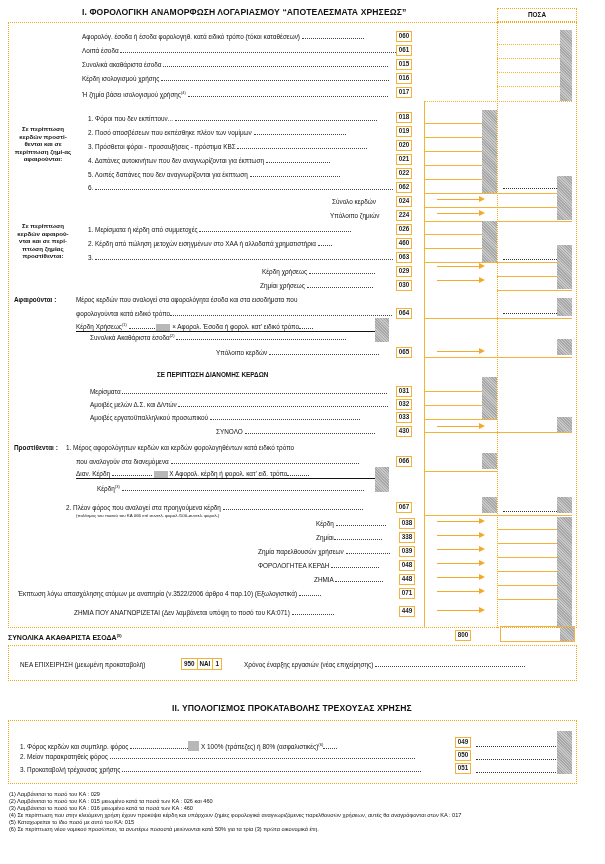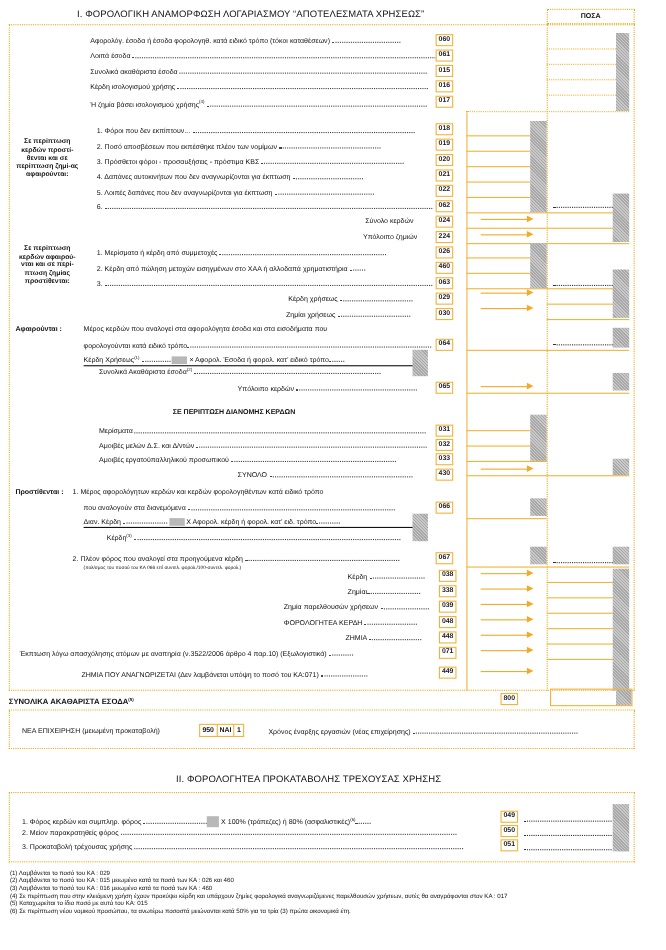--- a/index.html
+++ b/index.html
@@ -1,19 +1,19 @@
 <!DOCTYPE html>
 <html><head>
 <meta charset="utf-8">
 <style>
   * { box-sizing: border-box; margin: 0; padding: 0; }
   body { width: 605px; height: 864px; background: #ffffff; position: relative; overflow: hidden;
          font-family: "Liberation Sans", sans-serif; color: #111; font-size: 6.4px; }
   .abs { position: absolute; }
-  .title { font-weight: normal; font-size: 8.6px; white-space: nowrap; letter-spacing: 0.1px; }
+  .title { font-weight: bold; font-size: 8.6px; white-space: nowrap; letter-spacing: 0.1px; margin-left: 12px; }
   .obox { position: absolute; border: 1px dotted #f0a818; }
   .oline-h { position: absolute; height: 0; border-top: 1.3px solid #f3b33a; }
   .oline-v { position: absolute; width: 0; border-left: 1.3px solid #f3b33a; }
   .dotline-h { position: absolute; height: 0; border-top: 1px dotted #333; }
   .gray { position: absolute; background: repeating-linear-gradient(45deg, #a8a8a8 0 1px, #c8c8c8 1px 2px); }
   .code { position: absolute; width: 16px; height: 11px; border: 1.4px solid #f3b33a; background: #fff;
           font-size: 6.3px; font-weight: bold; text-align: center; line-height: 8.5px; color:#222; }
   .row-label { position: absolute; white-space: nowrap; font-size: 6.4px; line-height: 8px; }
   .leader { display: inline-block; border-bottom: 1px dotted #444; height: 6px; vertical-align: baseline; }
   .side { position: absolute; font-weight: bold; font-size: 6.2px; text-align: center; line-height: 7.6px; }
@@ -236,21 +236,21 @@
 <div class="obox" style="left:8px; top:645px; width:569px; height:36px;"></div>
 <div class="row-label" style="left:20px; top:661px;">ΝΕΑ ΕΠΙΧΕΙΡΗΣΗ (μειωμένη προκαταβολή)</div>
 <div class="abs" style="left:181px; top:658px; height:12px; border:1.4px solid #f3b33a; display:flex; font-size:6.3px; line-height:9px; font-weight:bold;">
   <span style="padding:0 2px; border-right:1.2px solid #f3b33a;">950</span>
   <span style="padding:0 2px; border-right:1.2px solid #f3b33a;">ΝΑΙ</span>
   <span style="padding:0 2px;">1</span>
 </div>
 <div class="row-label" style="left:244px; top:661px;"><span>Χρόνος έναρξης εργασιών (νέας επιχείρησης)</span> <span class="leader" style="width:150px"></span></div>
 <div class="abs" style="left:400px; top:658px; width:170px; height:12px;"></div>
 
-<div class="abs title" style="left:160px; top:703px;">II. ΦΟΡΟΛΟΓΗΤΕΑ ΠΡΟΚΑΤΑΒΟΛΗΣ ΤΡΕΧΟΥΣΑΣ ΧΡΗΣΗΣ</div>
+<div class="abs title" style="left:160px; top:703px;">II. ΥΠΟΛΟΓΙΣΜΟΣ ΠΡΟΚΑΤΑΒΟΛΗΣ ΤΡΕΧΟΥΣΑΣ ΧΡΗΣΗΣ</div>
 <div class="obox" style="left:8px; top:720px; width:569px; height:64px;"></div>
 
 <div class="row-label" style="left:20px; top:741px;">
   <span>1. Φόρος κερδών και συμπληρ. φόρος</span> <span class="leader" style="width:58px"></span><span style="display:inline-block; width:11px; height:10px; background:#b8b8b8; vertical-align:bottom;"></span>
   <span>Χ 100% (τράπεζες) ή 80% (ασφαλιστικές)</span><sup>(6)</sup><span class="leader" style="width:14px"></span>
 </div>
 <div class="row-label" style="left:20px; top:753px;"><span>2. Μείον παρακρατηθείς φόρος</span> <span class="leader" style="width:305px"></span></div>
 <div class="row-label" style="left:20px; top:766px;"><span>3. Προκαταβολή τρέχουσας χρήσης</span> <span class="leader" style="width:299px"></span></div>
 
 <div class="code" style="left:455px; top:737px;">049</div>

